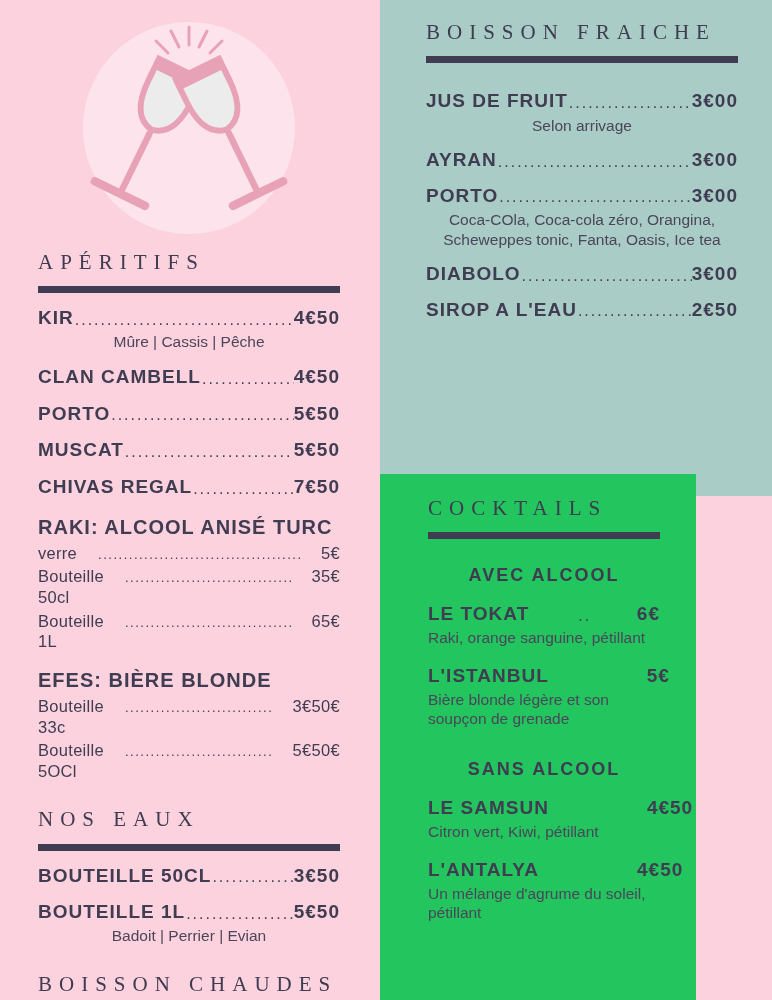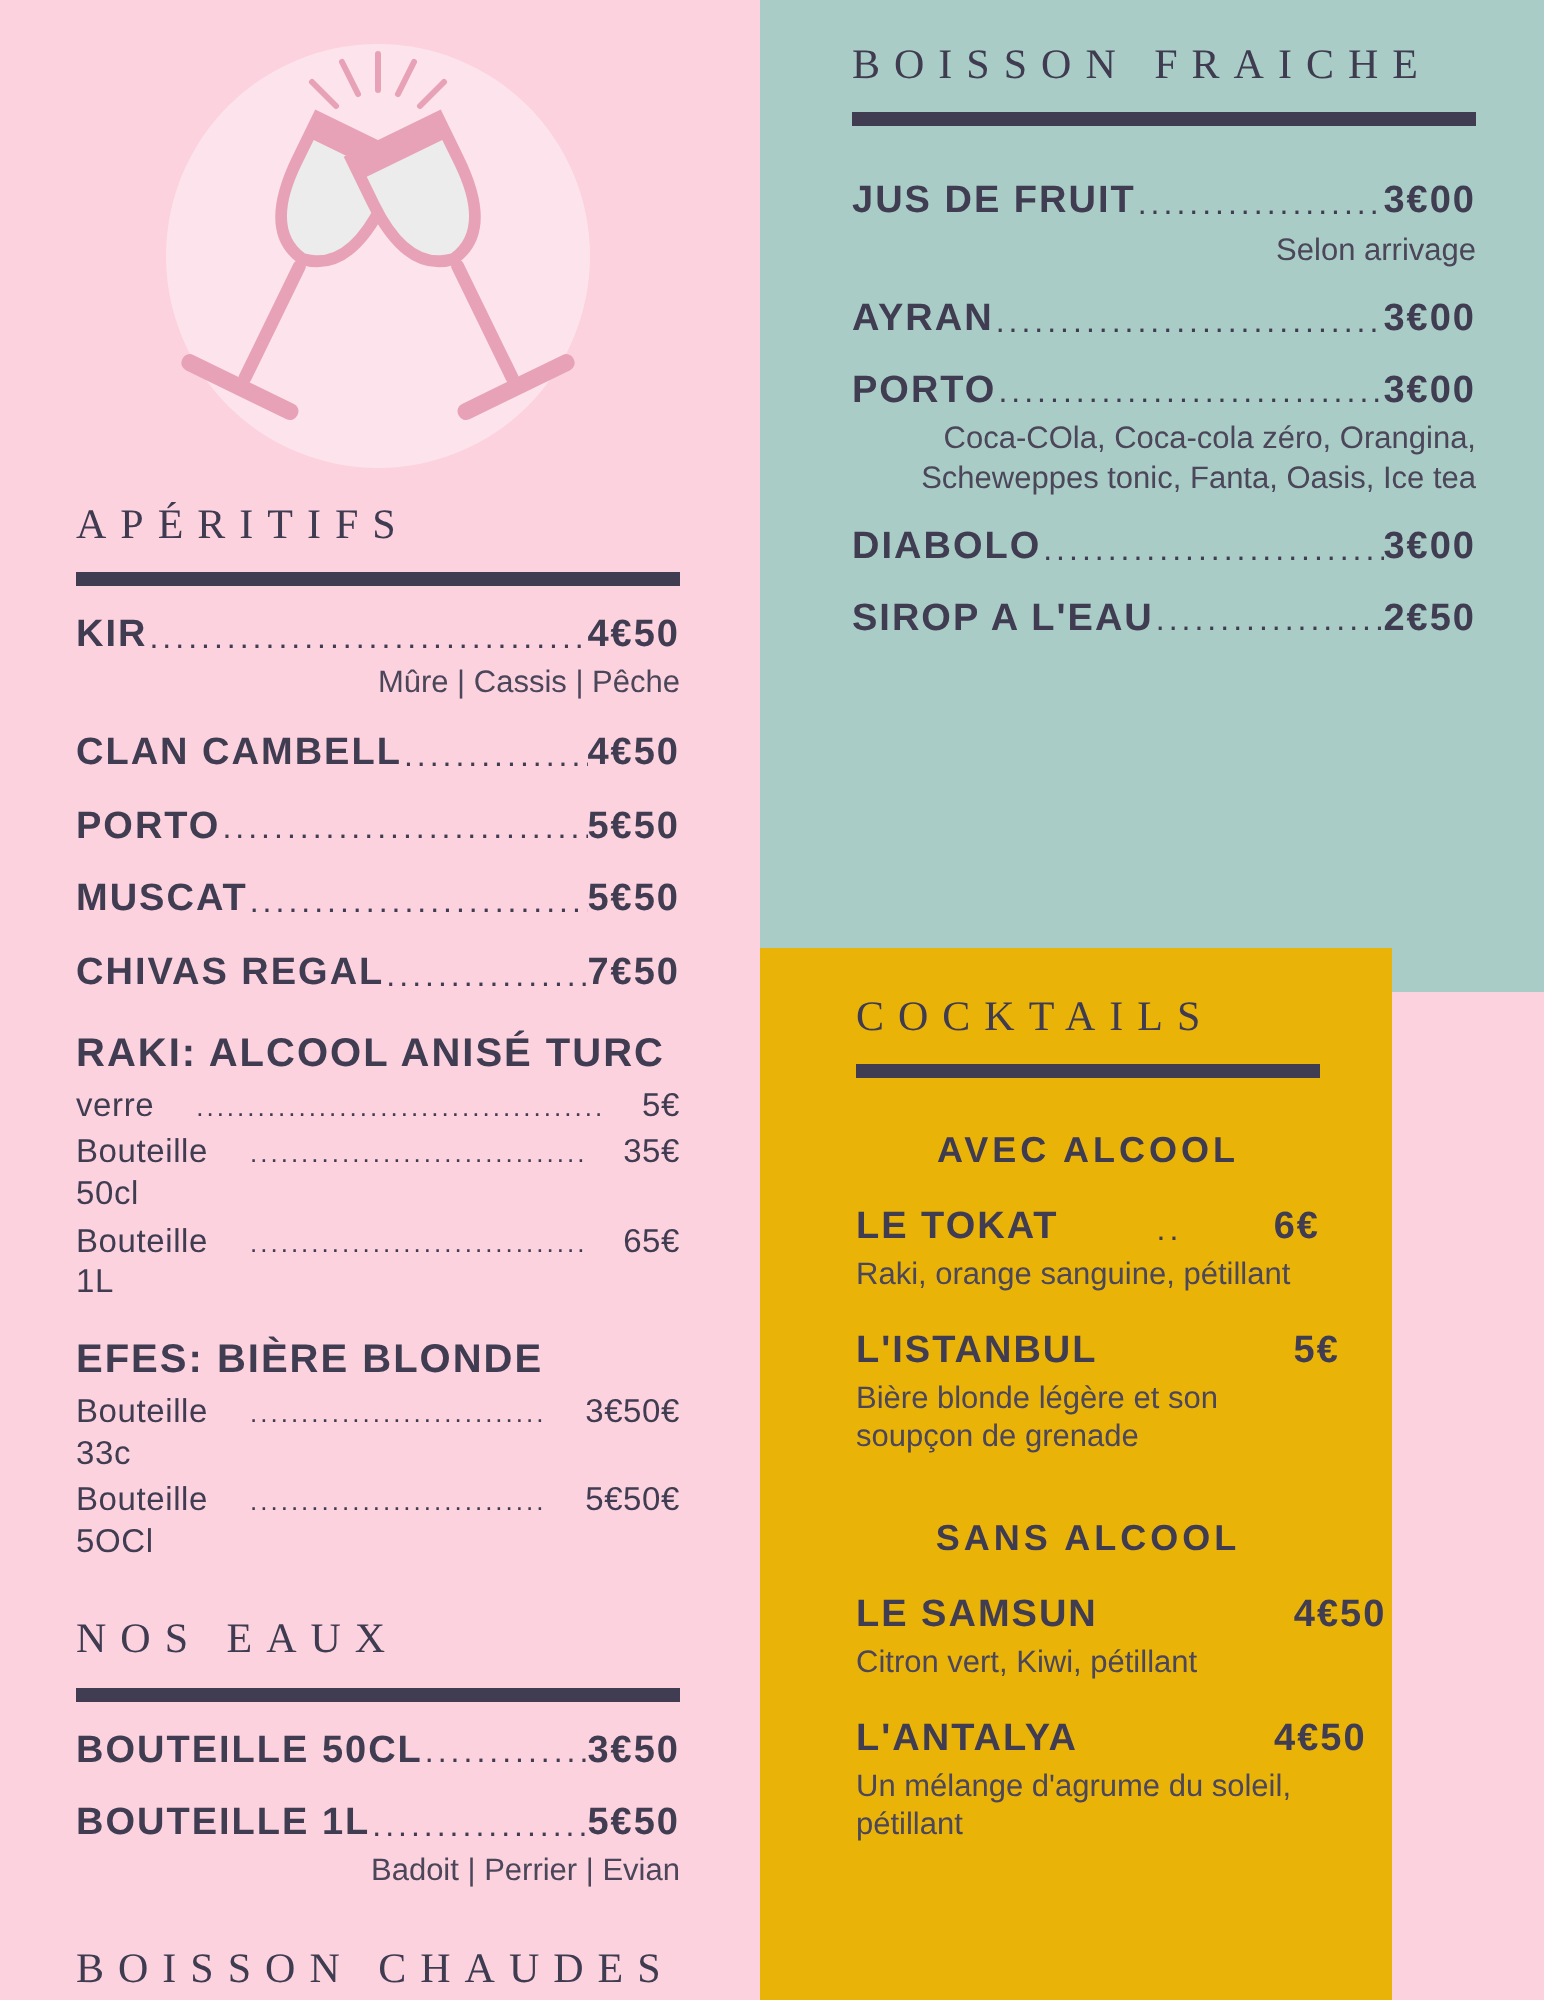--- a/index.html
+++ b/index.html
@@ -1,39 +1,39 @@
 <!DOCTYPE html>
 <html><head>
 <meta charset="utf-8">
 <style>
   * { margin:0; padding:0; box-sizing:border-box; }
   body { background:#ffffff; font-family:"Liberation Sans","DejaVu Sans",sans-serif; }
   .canvas { position:relative; width:772px; height:1000px; overflow:hidden; background:#fbd2dd; color:#403c52; }
 
   .panel-left { position:absolute; left:0; top:0; width:380px; height:1000px; background:#fbd2dd; padding:0 40px 18px 38px; }
   .panel-teal { position:absolute; left:380px; top:0; width:392px; height:496px; background:#a9ccc6; padding:20px 34px 0 46px; }
-  .panel-purple { position:absolute; left:380px; top:474px; width:316px; height:526px; background:#eab308; padding:22px 36px 0 48px; }
+  .panel-purple { position:absolute; left:380px; top:474px; width:316px; height:526px; background:#22c55e; padding:22px 36px 0 48px; }
 
   .logo-circle { width:212px; height:212px; border-radius:50%; background:#fde4ec; margin:22px auto 0; display:flex; align-items:center; justify-content:center; }
 
   .h-serif { font-family:"Liberation Serif","DejaVu Serif",serif; font-weight:400; font-size:21px; line-height:1.2; letter-spacing:7px; color:#3f3b51; white-space:nowrap; }
   .panel-left .h-serif.first { margin-top:16px; }
   .rule { height:7px; background:#403c52; margin-top:11px; }
 
   .m-row { display:flex; align-items:flex-end; font-size:19px; font-weight:700; letter-spacing:1px; line-height:1.25; margin-top:13px; }
   .m-row .nm, .m-row .pr { white-space:nowrap; }
   .dots { flex:1 1 auto; overflow:hidden; white-space:nowrap; font-weight:400; font-size:16px; letter-spacing:2px; padding:0 1px; }
   .dots::after { content:"...................................................................................................."; }
 
   .sub-h { font-size:20px; font-weight:700; letter-spacing:1px; margin-top:15px; line-height:1.3; }
   .s-row { display:flex; align-items:baseline; font-size:16.5px; font-weight:400; letter-spacing:0.3px; line-height:1.25; margin-top:3px;gap:20px; }
   .s-row .dots { font-size:13px; letter-spacing:1.5px; }
 
   .desc { font-size:15.5px; font-weight:400; color:#4b4659; line-height:1.28; margin-top:2px; }
-  .desc.center { text-align:right; }
+  .desc.center { text-align:center; }
 
   .gap-lg { margin-top:26px; }
 
   .center-sub { text-align:center; font-size:18px; font-weight:700; letter-spacing:2px; margin-top:26px; color:#3f3b51; }
   .panel-purple .desc { max-width:285px; }
   .panel-teal .desc { margin-top:3px; }
   .panel-teal .m-row { margin-top:12px; }
   .panel-purple .m-row { margin-top:16px;gap:48px; }
 </style>
 </head>

